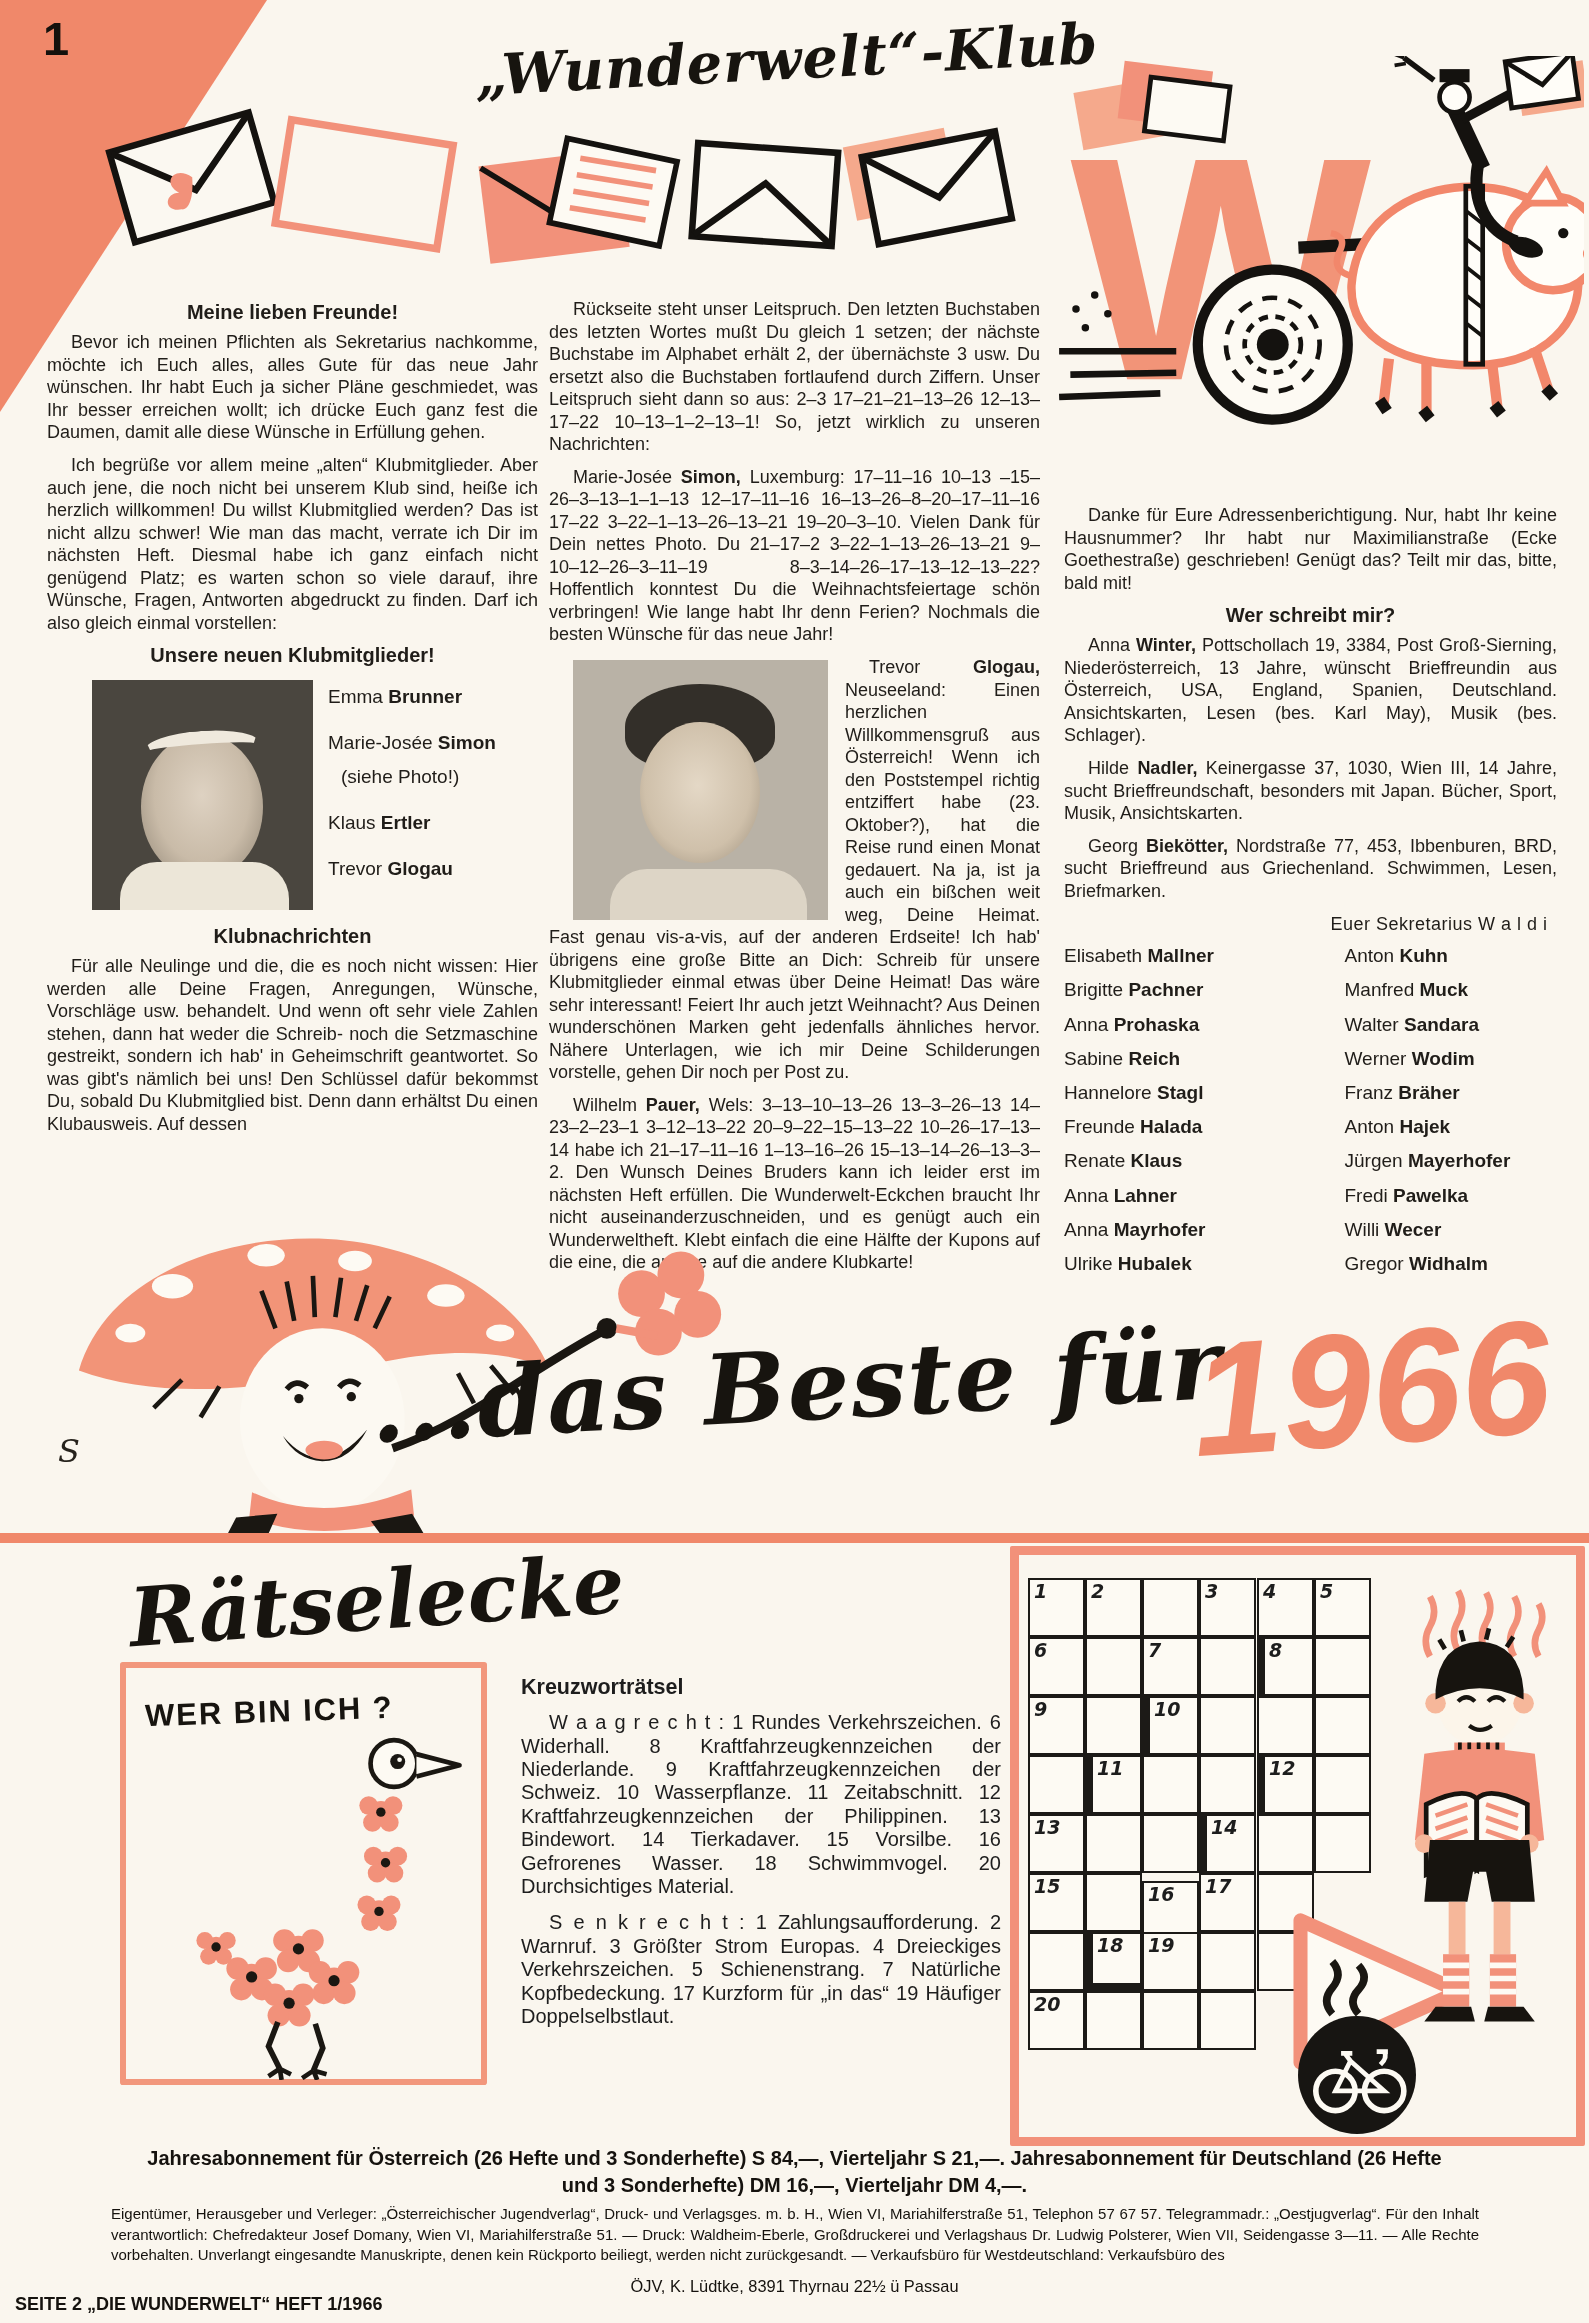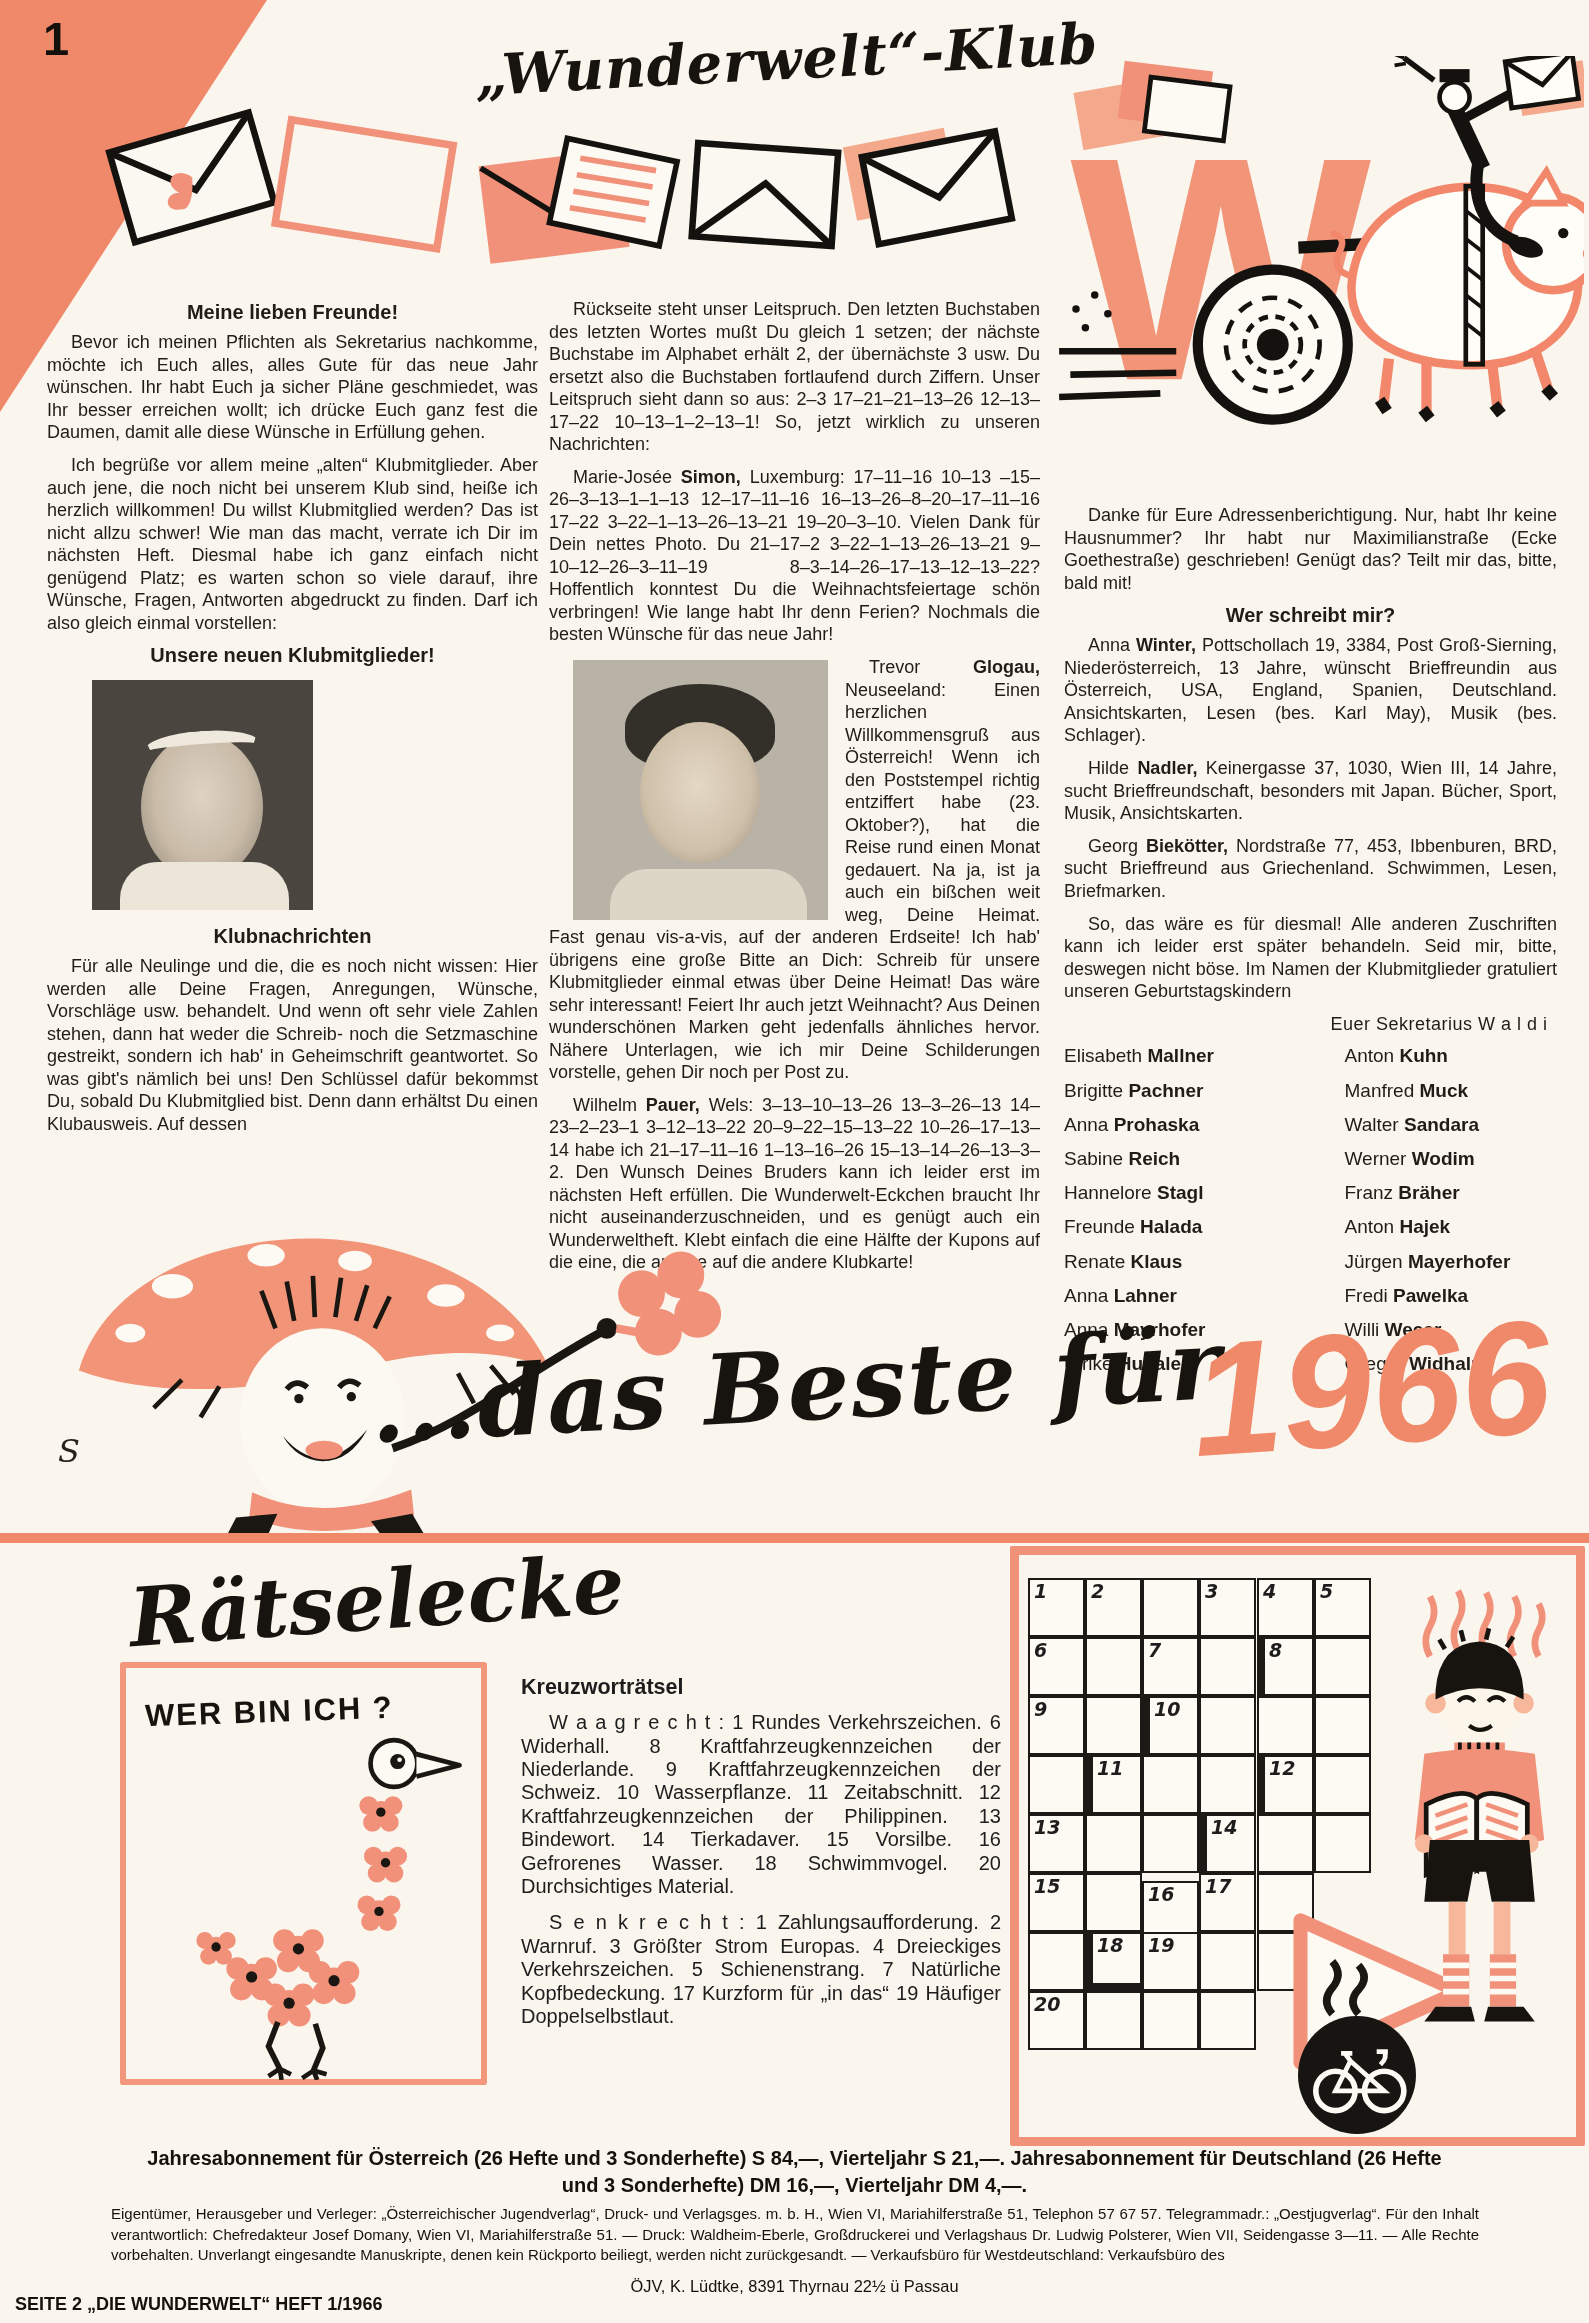--- a/index.html
+++ b/index.html
@@ -191,20 +191,27 @@
     <div class="h">Meine lieben Freunde!</div>
     <p>Bevor ich meinen Pflichten als Sekretarius nachkomme, möchte ich Euch alles, alles Gute für das neue Jahr wünschen. Ihr habt Euch ja sicher Pläne geschmiedet, was Ihr besser erreichen wollt; ich drücke Euch ganz fest die Daumen, damit alle diese Wünsche in Erfüllung gehen.</p>
     <p>Ich begrüße vor allem meine „alten“ Klubmitglieder. Aber auch jene, die noch nicht bei unserem Klub sind, heiße ich herzlich willkommen! Du willst Klubmitglied werden? Das ist nicht allzu schwer! Wie man das macht, verrate ich Dir im nächsten Heft. Diesmal habe ich ganz einfach nicht genügend Platz; es warten schon so viele darauf, ihre Wünsche, Fragen, Antworten abgedruckt zu finden. Darf ich also gleich einmal vorstellen:</p>
     <div class="h">Unsere neuen Klubmitglieder!</div>
     <div style="overflow:hidden;">
       <div class="photo photo-girl">
         <div class="face"></div>
         <div class="band"></div>
         <div class="shoulders"></div>
       </div>
+      <div class="caps">
+          <div class="cap"><span>Emma </span><b>Brunner</b></div>
+          <div class="cap"><span>Marie-Josée </span><b>Simon</b></div>
+          <div class="cap note">(siehe Photo!)</div>
+          <div class="cap"><span>Klaus </span><b>Ertler</b></div>
+          <div class="cap"><span>Trevor </span><b>Glogau</b></div>
+        </div>
     </div>
     <div class="h" style="clear:both;">Klubnachrichten</div>
     <p>Für alle Neulinge und die, die es noch nicht wissen: Hier werden alle Deine Fragen, Anregungen, Wünsche, Vorschläge usw. behandelt. Und wenn oft sehr viele Zahlen stehen, dann hat weder die Schreib- noch die Setzmaschine gestreikt, sondern ich hab' in Geheimschrift geantwortet. So was gibt's nämlich bei uns! Den Schlüssel dafür bekommst Du, sobald Du Klubmitglied bist. Denn dann erhältst Du einen Klubausweis. Auf dessen</p>
   </div>
 
   <div class="col" id="col2">
     <p>Rückseite steht unser Leitspruch. Den letzten Buchstaben des letzten Wortes mußt Du gleich 1 setzen; der nächste Buchstabe im Alphabet erhält 2, der übernächste 3 usw. Du ersetzt also die Buchstaben fortlaufend durch Ziffern. Unser Leitspruch sieht dann so aus: 2–3 17–21–21–13–26 12–13–17–22 10–13–1–2–13–1! So, jetzt wirklich zu unseren Nachrichten:</p>
     <p>
       <span>Marie-Josée </span><b>Simon,</b><span> Luxemburg: 17–11–16 10–13 –15–26–3–13–1–1–13 12–17–11–16 16–13–26–8–20–17–11–16 17–22 3–22–1–13–26–13–21 19–20–3–10. Vielen Dank für Dein nettes Photo. Du 21–17–2 3–22–1–13–26–13–21 9–10–12–26–3–11–19 8–3–14–26–17–13–12–13–22? Hoffentlich konntest Du die Weihnachtsfeiertage schön verbringen! Wie lange habt Ihr denn Ferien? Nochmals die besten Wünsche für das neue Jahr!</span>
     </p>
@@ -226,21 +233,20 @@
     <div class="h">Wer schreibt mir?</div>
     <p>
       <span>Anna </span><b>Winter,</b><span> Pottschollach 19, 3384, Post Groß-Sierning, Niederösterreich, 13 Jahre, wünscht Brieffreundin aus Österreich, USA, England, Spanien, Deutschland. Ansichtskarten, Lesen (bes. Karl May), Musik (bes. Schlager).</span>
     </p>
     <p>
       <span>Hilde </span><b>Nadler,</b><span> Keinergasse 37, 1030, Wien III, 14 Jahre, sucht Brieffreundschaft, besonders mit Japan. Bücher, Sport, Musik, Ansichtskarten.</span>
     </p>
     <p>
       <span>Georg </span><b>Biekötter,</b><span> Nordstraße 77, 453, Ibbenburen, BRD, sucht Brieffreund aus Griechenland. Schwimmen, Lesen, Briefmarken.</span>
     </p>
-    <p>So, das wäre es für diesmal! Alle anderen Zuschriften kann ich leider erst später behandeln. Seid mir, bitte, deswegen nicht böse. Im Namen der Klubmitglieder gratuliert unseren Geburtstagskindern</p>
     <div class="sig">Euer Sekretarius W a l d i</div>
     <div class="bday">
       <ul>
           <li><span>Elisabeth </span><b>Mallner</b></li>
           <li><span>Brigitte </span><b>Pachner</b></li>
           <li><span>Anna </span><b>Prohaska</b></li>
           <li><span>Sabine </span><b>Reich</b></li>
           <li><span>Hannelore </span><b>Stagl</b></li>
           <li><span>Freunde </span><b>Halada</b></li>
           <li><span>Renate </span><b>Klaus</b></li>

